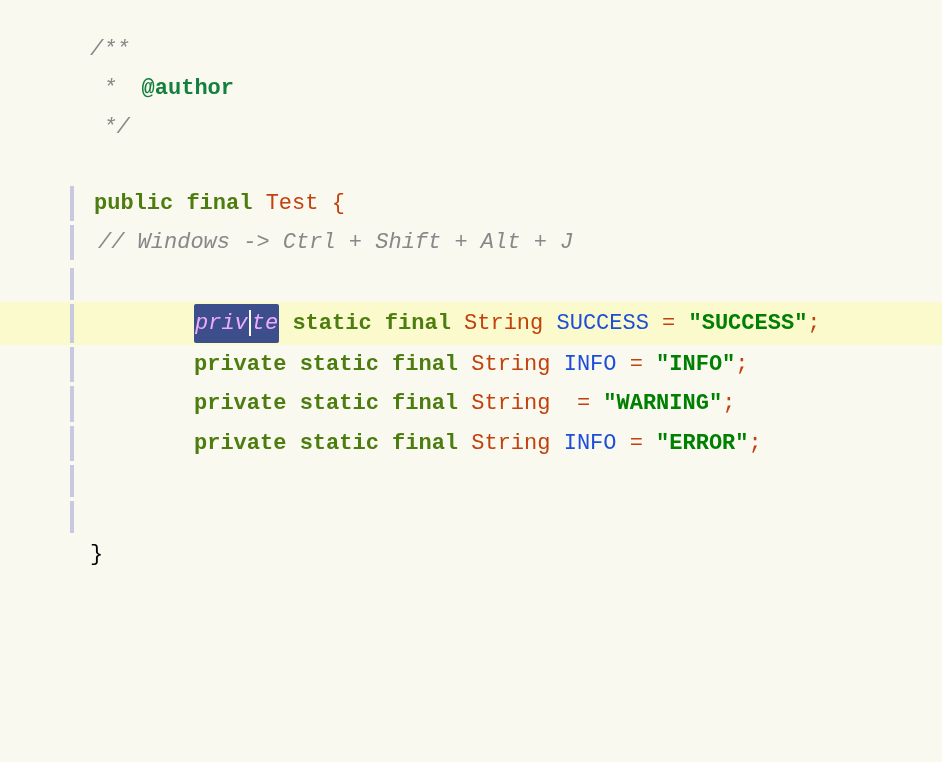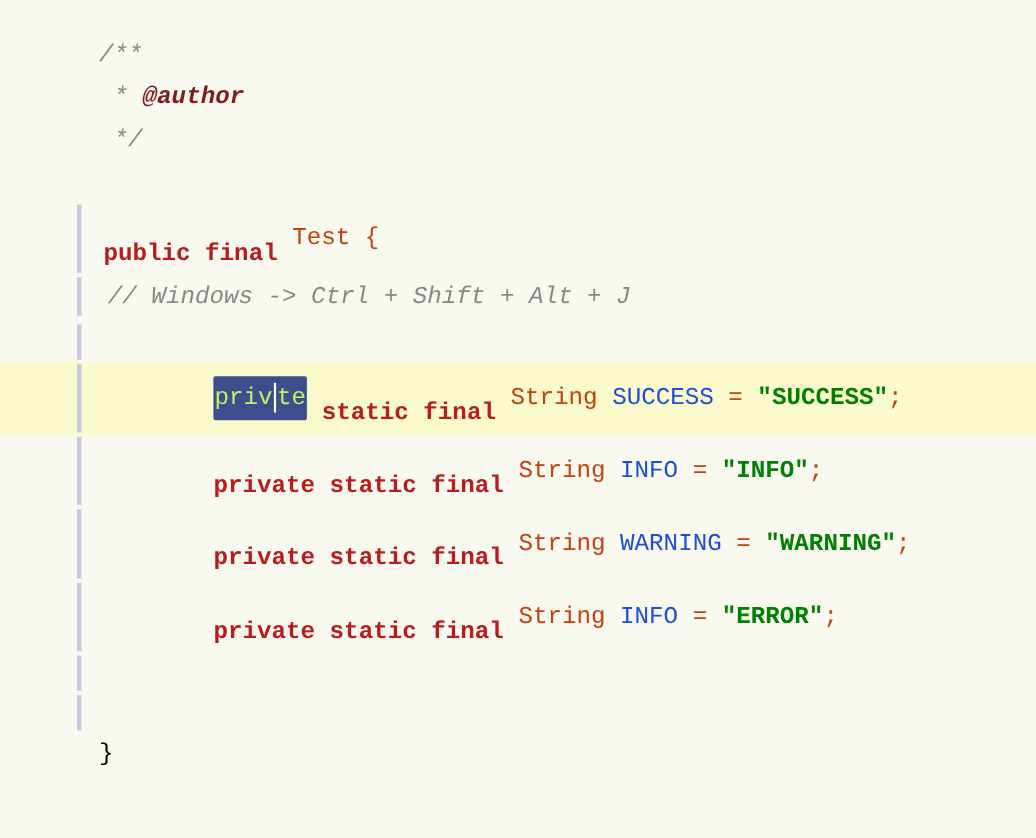--- a/index.html
+++ b/index.html
@@ -58,31 +58,32 @@
     .line-content {
       padding-left: 20px;
       display: flex;
       align-items: center;
       flex-wrap: nowrap;
     }
 
     
     .c-comment { color: #888888; font-style: italic; }
     .c-javadoc { color: #888888; font-style: italic; }
-    .c-tag { color: #7f1d1d; font-style: italic; font-weight: bold; }
-    .c-keyword { color: #b91c1c; font-weight: bold; margin-top: 27px; }
+    .c-tag { color: #15803d; font-weight: bold; margin-left: 12px; }
+    .c-keyword { color: #4d7c0f; font-weight: bold; }
     .c-brace { color: #000000; }
     .c-varname { color: #1d4ed8; }
     .c-string { color: #008000; font-weight: bold; }
     .c-plain { color: #c2410c; }
     .c-selected {
       background-color: #3c4e8c;
-      color: #bef264;
+      color: #f0abfc;
       padding: 2px 1px;
       border-radius: 2px;
+      font-style: italic;
     }
 
     .empty-line {
       height: 36px;
     }
 
     .indent1 { padding-left: 24px; }
     .indent2 { padding-left: 120px; }
   </style>
 </head>
@@ -152,21 +153,21 @@
     <div class="left-border"></div>
     <div class="line-content indent2">
       <span class="c-keyword">private</span><span class="c-plain">&nbsp;</span><span class="c-keyword">static</span><span class="c-plain">&nbsp;</span><span class="c-keyword">final</span><span class="c-plain">&nbsp;String&nbsp;</span><span class="c-varname">INFO</span><span class="c-plain">&nbsp;=&nbsp;</span><span class="c-string">"INFO"</span><span class="c-plain">;</span>
     </div>
   </div>
 
   <div class="line">
     <div class="gutter"></div>
     <div class="left-border"></div>
     <div class="line-content indent2">
-      <span class="c-keyword">private</span><span class="c-plain">&nbsp;</span><span class="c-keyword">static</span><span class="c-plain">&nbsp;</span><span class="c-keyword">final</span><span class="c-plain">&nbsp;String&nbsp;</span><span class="c-varname">WARNING</span><span class="c-plain">&nbsp;=&nbsp;</span><span class="c-string">"WARNING"</span><span class="c-plain">;</span>
+      <span class="c-keyword">private</span><span class="c-plain">&nbsp;</span><span class="c-keyword">static</span><span class="c-plain">&nbsp;</span><span class="c-keyword">final</span><span class="c-plain">&nbsp;String&nbsp;</span><span class="c-plain">&nbsp;=&nbsp;</span><span class="c-string">"WARNING"</span><span class="c-plain">;</span>
     </div>
   </div>
 
   <div class="line">
     <div class="gutter"></div>
     <div class="left-border"></div>
     <div class="line-content indent2">
       <span class="c-keyword">private</span><span class="c-plain">&nbsp;</span><span class="c-keyword">static</span><span class="c-plain">&nbsp;</span><span class="c-keyword">final</span><span class="c-plain">&nbsp;String&nbsp;</span><span class="c-varname">INFO</span><span class="c-plain">&nbsp;=&nbsp;</span><span class="c-string">"ERROR"</span><span class="c-plain">;</span>
     </div>
   </div>

